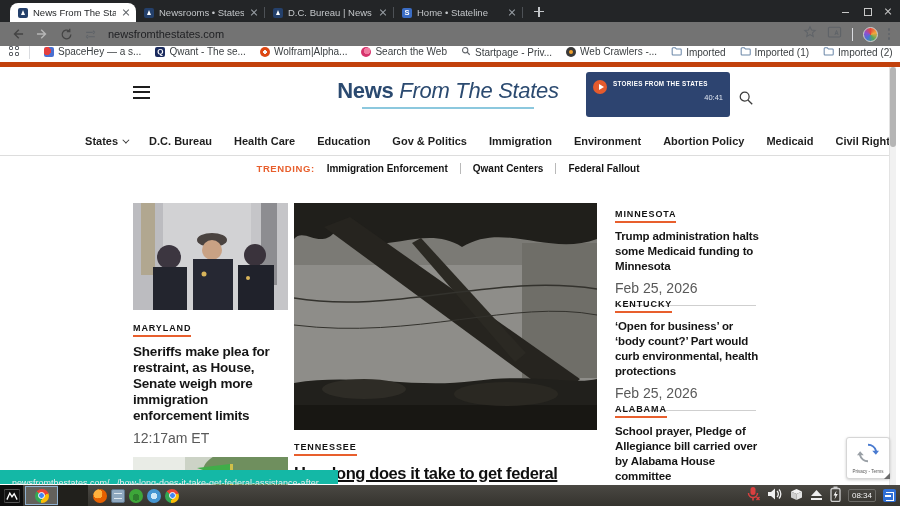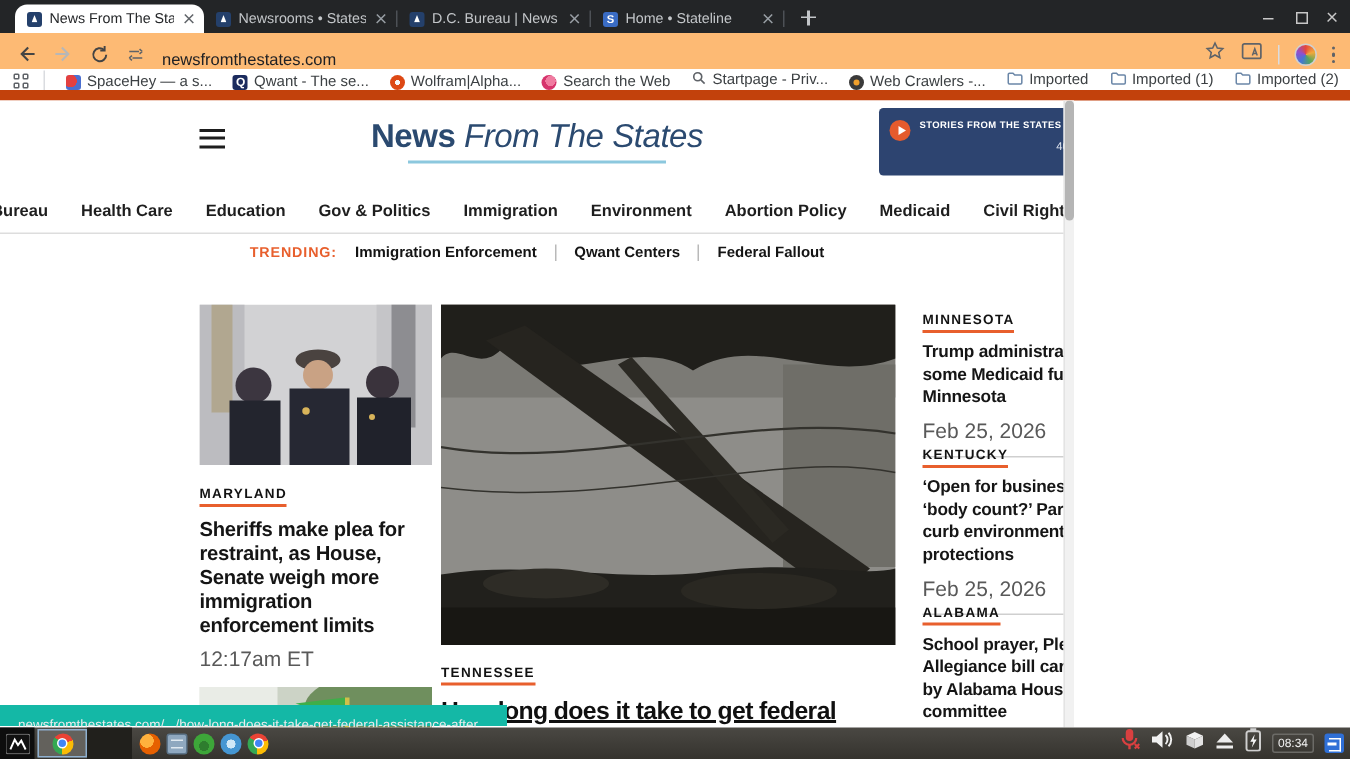--- a/index.html
+++ b/index.html
@@ -24,39 +24,39 @@
   .newtab::before { content:""; position:absolute; left:3px; top:7px; width:10px; height:1.4px; background:#c3c6c9; }
   .newtab::after { content:""; position:absolute; left:7.3px; top:2.7px; width:1.4px; height:10px; background:#c3c6c9; }
   .wincontrols { position:absolute; right:8px; top:0; height:22px; display:flex; align-items:center; gap:12px; }
   .wc { position:relative; width:9px; height:9px; }
   .wc-min::after { content:""; position:absolute; left:1px; top:5px; width:7px; height:1.3px; background:#c8c8c8; }
   .wc-max::after { content:""; position:absolute; left:1.5px; top:1.5px; width:6px; height:6px; border:1.2px solid #c8c8c8; }
   .wc-close::before,.wc-close::after { content:""; position:absolute; left:0.5px; top:4px; width:8px; height:1.3px; background:#c8c8c8; }
   .wc-close::before { transform:rotate(45deg); } .wc-close::after { transform:rotate(-45deg); }
 
   
-  .toolbar { position:absolute; top:22px; left:0; width:900px; height:24px; background:#fdba74; display:flex; align-items:flex-end; }
+  .toolbar { position:absolute; top:22px; left:0; width:900px; height:24px; background:#737373; display:flex; align-items:center; }
   .tb-icon { flex:0 0 auto; display:flex; align-items:center; justify-content:center; width:24px; height:20px; }
   .url-text { font-size:11px; color:#202124; margin-left:6px; flex:1; }
   .tb-right { display:flex; align-items:center; gap:10px; margin-right:10px; }
   .avatar { width:15px; height:15px; border-radius:50%; background:conic-gradient(#e5473a,#f2a83b,#57a65a,#4576d4,#8e4fd1,#e5473a); border:1px solid #d0d0d0; }
   .dots { display:flex; flex-direction:column; gap:2px; }
   .dots i { width:2.5px; height:2.5px; border-radius:50%; background:#5f6368; }
   .tb-sep { width:1px; height:13px; background:#dadce0; }
 
   
-  .bookmarks { position:absolute; top:46px; left:0; width:900px; height:21px; background:#fff; border-bottom:7px solid #c2410c; display:flex; align-items:flex-end; font-size:10px; color:#3c4043; }
+  .bookmarks { position:absolute; top:46px; left:0; width:900px; height:21px; background:#fff; border-bottom:5px solid #c2410c; display:flex; align-items:flex-start; font-size:10px; color:#3c4043; }
   .bm { display:flex; align-items:center; gap:4px; margin-left:14px; white-space:nowrap; }
   .bm-ic { width:10px; height:10px; border-radius:2px; flex:0 0 auto; position:relative; }
   .appsgrid { margin-left:9px; width:11px; height:11px; display:grid; grid-template-columns:4px 4px; grid-template-rows:4px 4px; gap:2px; }
   .appsgrid i { border:1.3px solid #5f6368; border-radius:1px; }
   .bm-sep { width:1px; height:13px; background:#dadce0; margin-left:9px; }
 
   
-  .page { position:absolute; top:67px; left:0; width:716px; height:418px; background:#fff; overflow:hidden; }
+  .page { position:absolute; top:67px; left:0; width:896px; height:418px; background:#fff; overflow:hidden; }
 
   .hamburger { position:absolute; left:133px; top:19px; width:17px; height:13px; cursor:pointer; }
   .hamburger i { display:block; height:2px; background:#1d1d1d; margin-bottom:3.4px; }
 
   .logo-wrap { position:absolute; left:0; right:0; top:11px; text-align:center; }
   .logo { font-size:22px; color:#2b4a70; letter-spacing:-0.3px; }
   .logo b { font-weight:700; }
   .logo em { font-style:italic; font-weight:400; }
   .logo-underline { width:172px; height:2px; background:#8cc8de; margin:3px auto 0; }
   .tagline { font-size:8.5px; color:#4a4a4a; margin-top:4px; }

